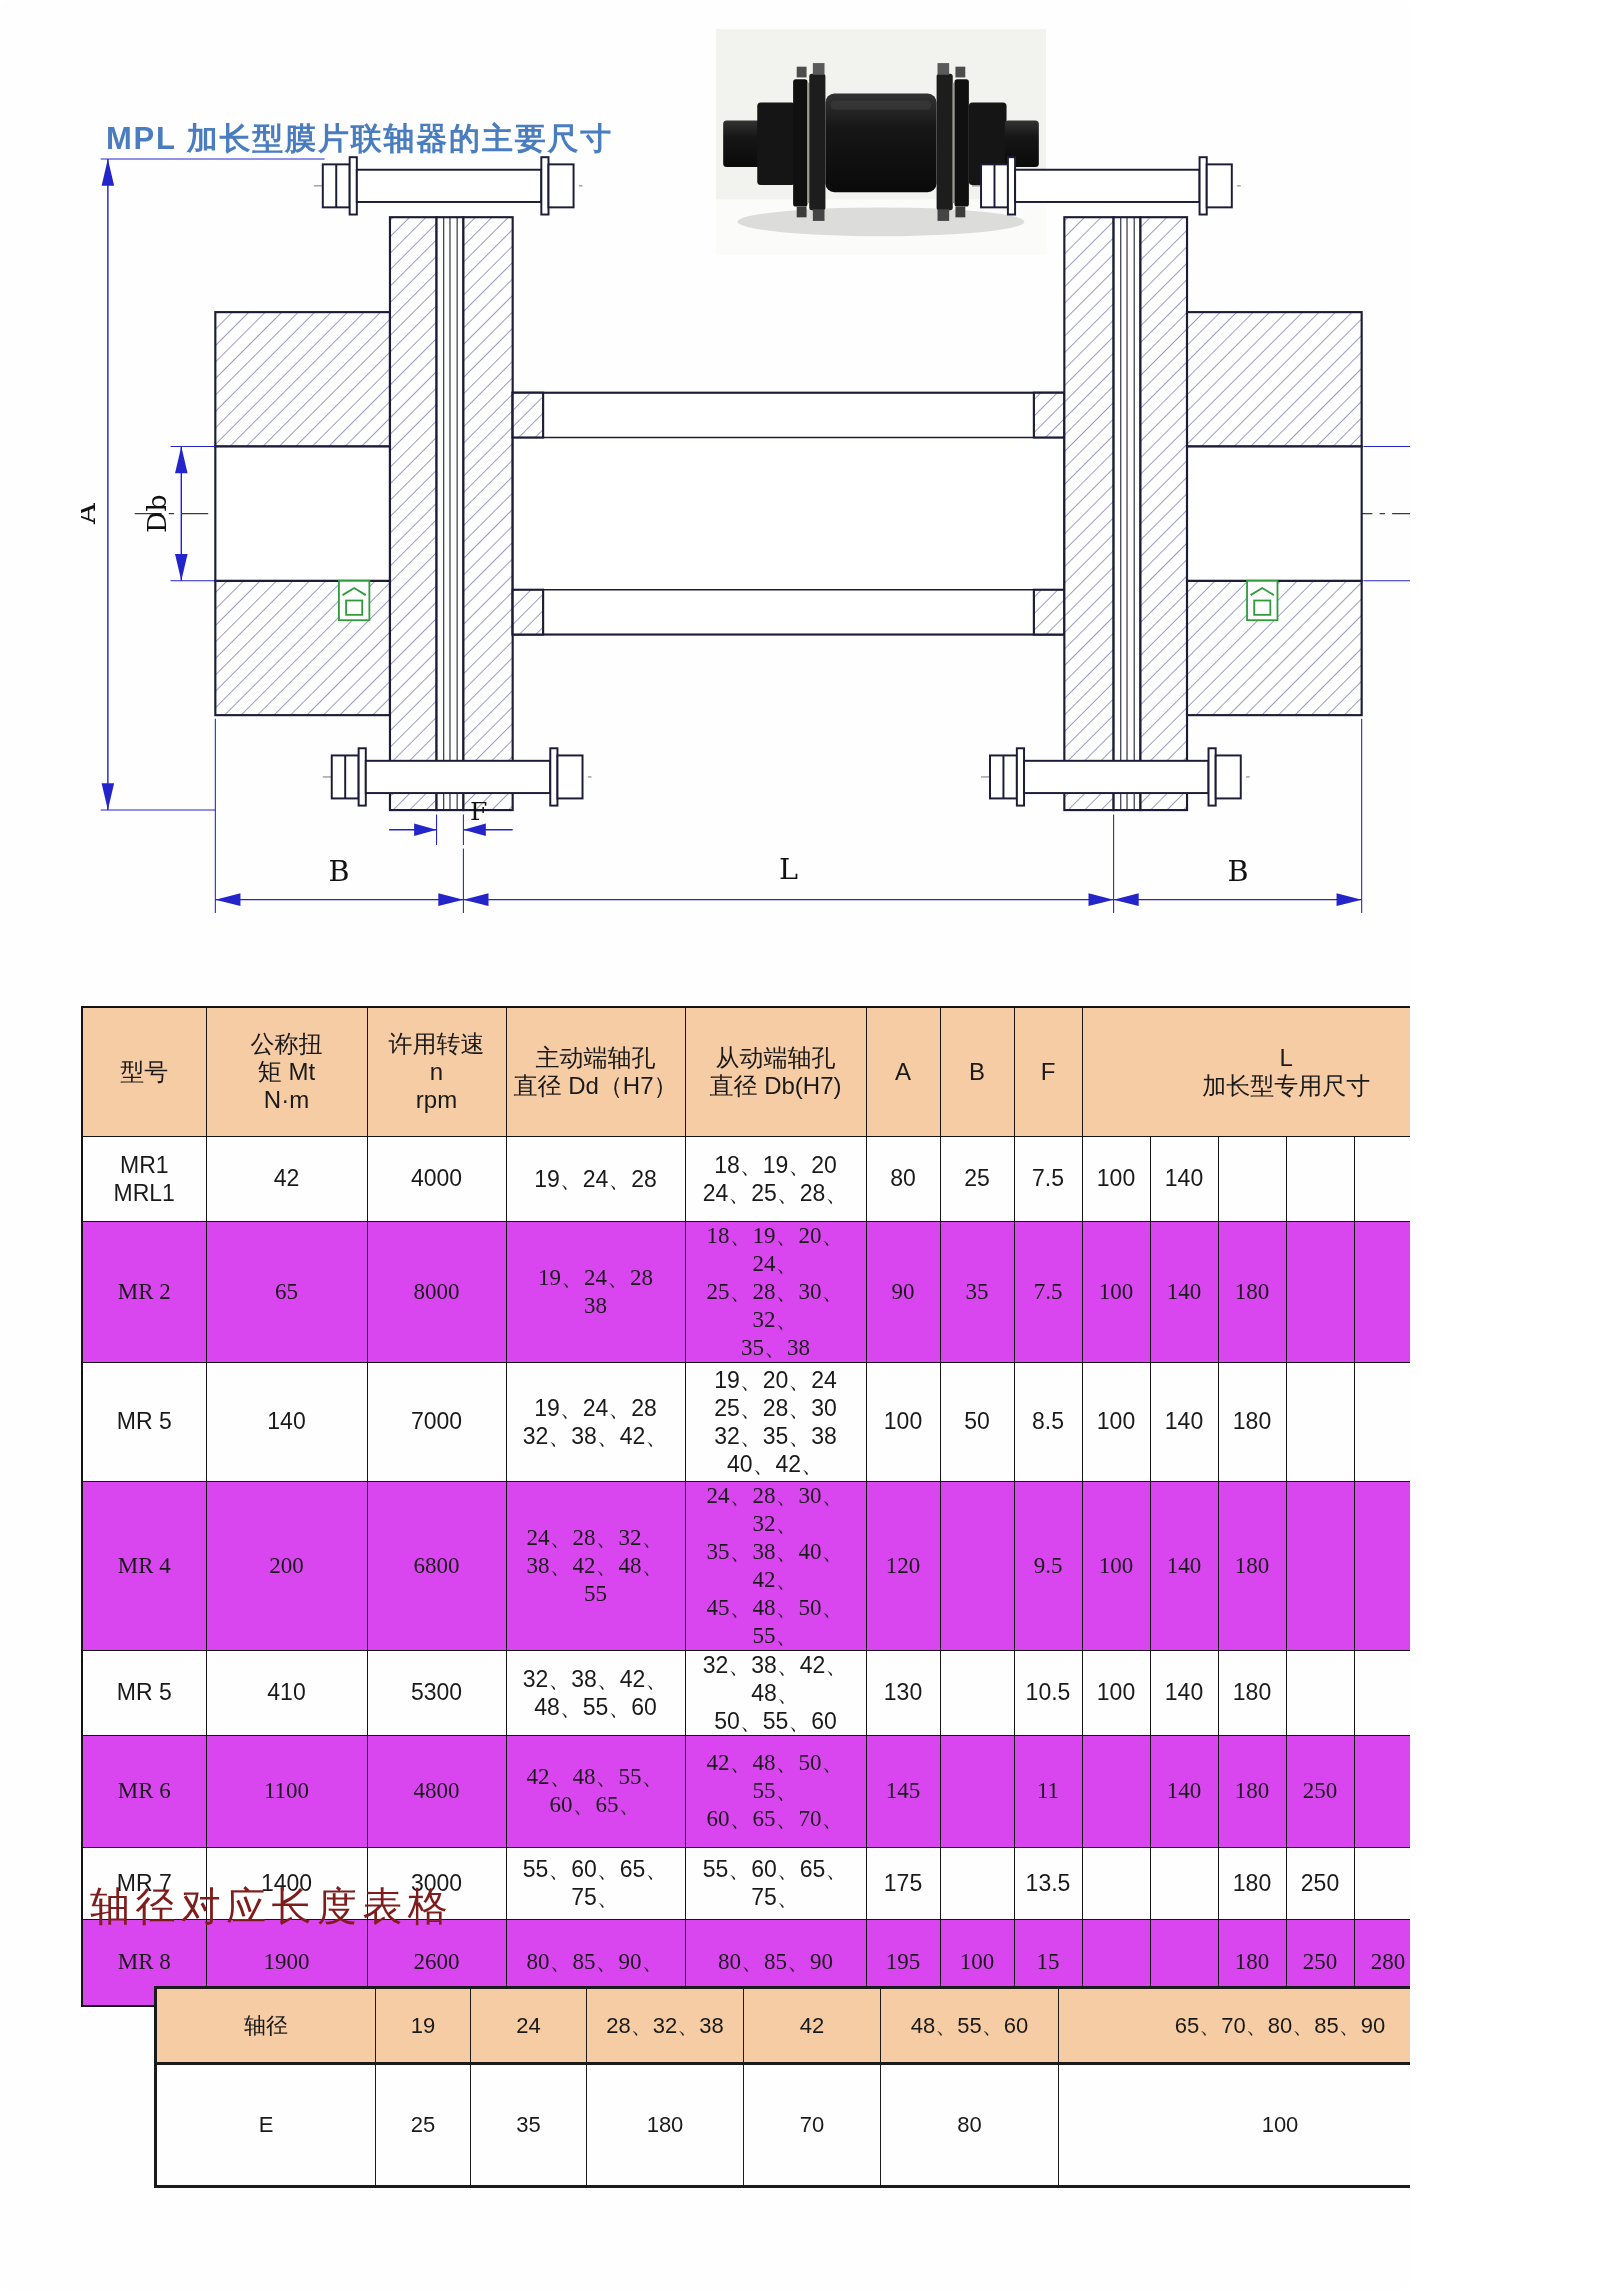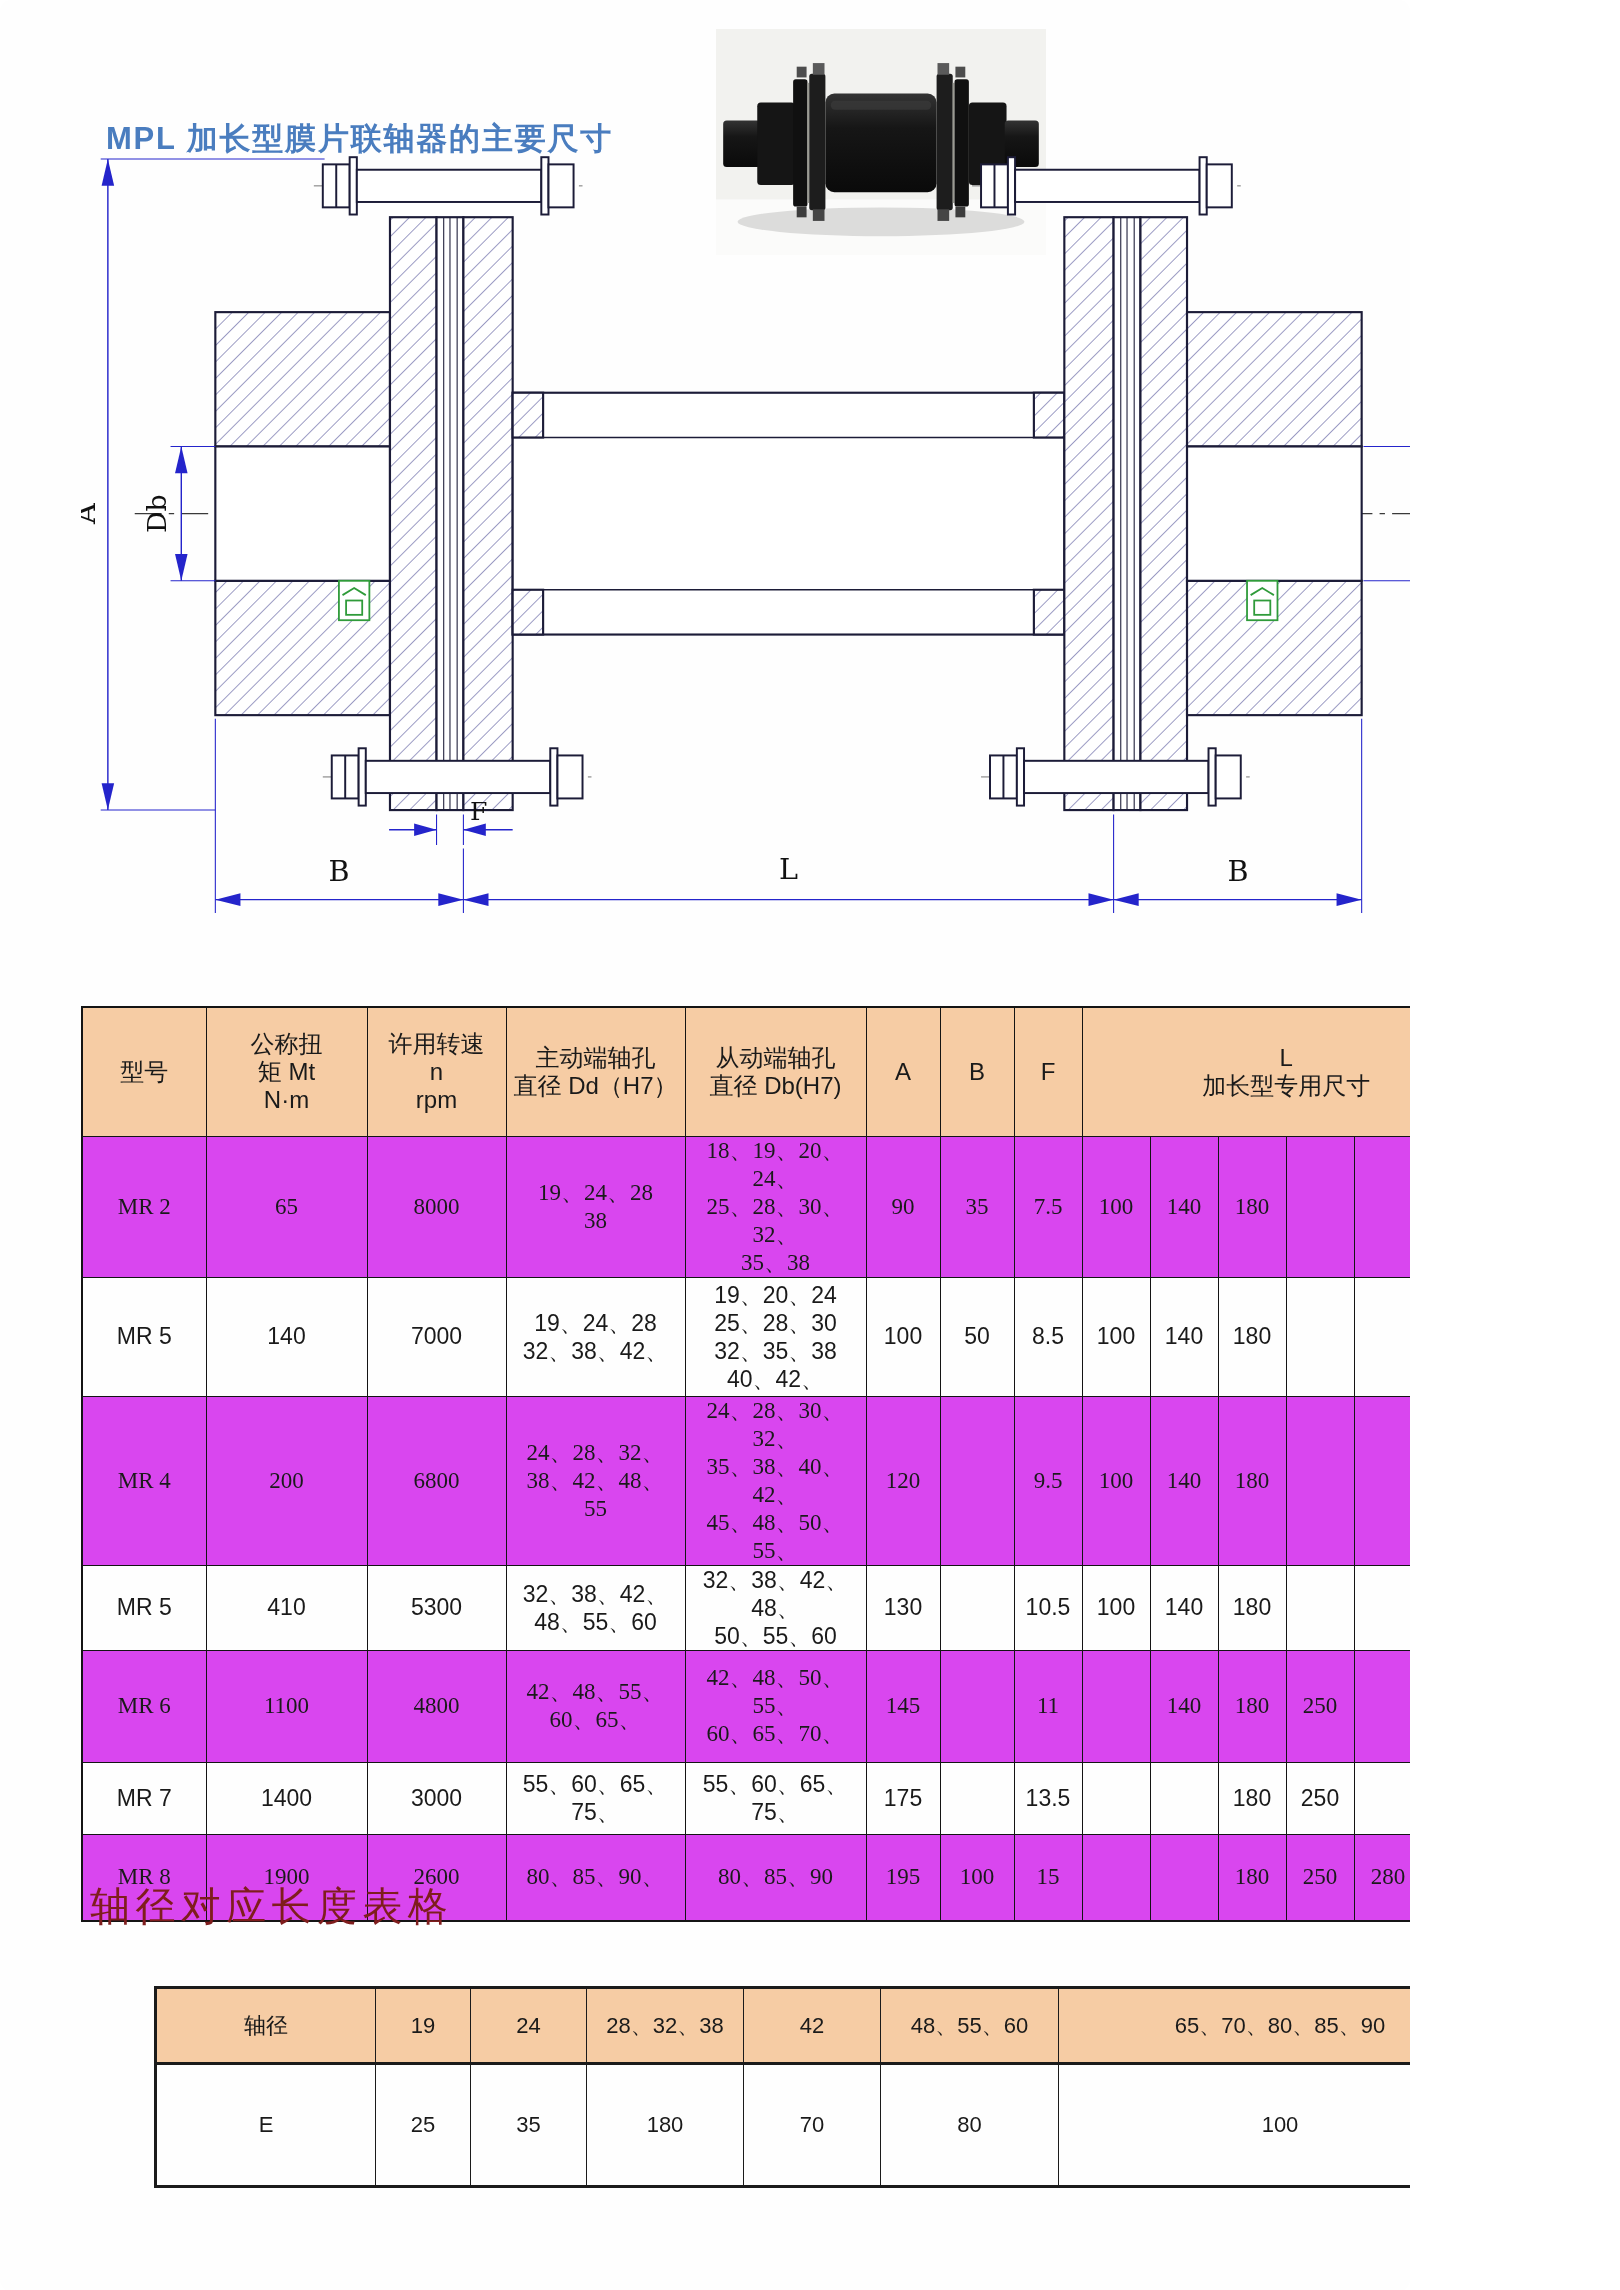--- a/index.html
+++ b/index.html
@@ -274,20 +274,38 @@
       <td class="hdr ml">主动端轴孔
 直径 Dd（H7）</td>
       <td class="hdr ml">从动端轴孔
 直径 Db(H7)</td>
       <td class="hdr">A</td>
       <td class="hdr">B</td>
       <td class="hdr">F</td>
       <td class="hdr ml" colspan="6">L
 加长型专用尺寸</td>
     </tr>
+    <tr style="height:85px">
+      <td class="ml">MR1
+MRL1</td>
+      <td class="num">42</td>
+      <td class="num">4000</td>
+      <td class="ml">19、24、28</td>
+      <td class="ml">18、19、20
+24、25、28、</td>
+      <td class="num">80</td>
+      <td class="num">25</td>
+      <td class="num">7.5</td>
+      <td class="num">100</td>
+      <td class="num">140</td>
+      <td class="num"></td>
+      <td class="num"></td>
+      <td class="num"></td>
+      <td class="num"></td>
+    </tr>
     <tr style="height:90px" class="shaded">
       <td>MR 2</td>
       <td class="num">65</td>
       <td class="num">8000</td>
       <td class="ml">19、24、28
 38</td>
       <td class="ml">18、19、20、24、
 25、28、30、32、
 35、38</td>
       <td class="num">90</td>

